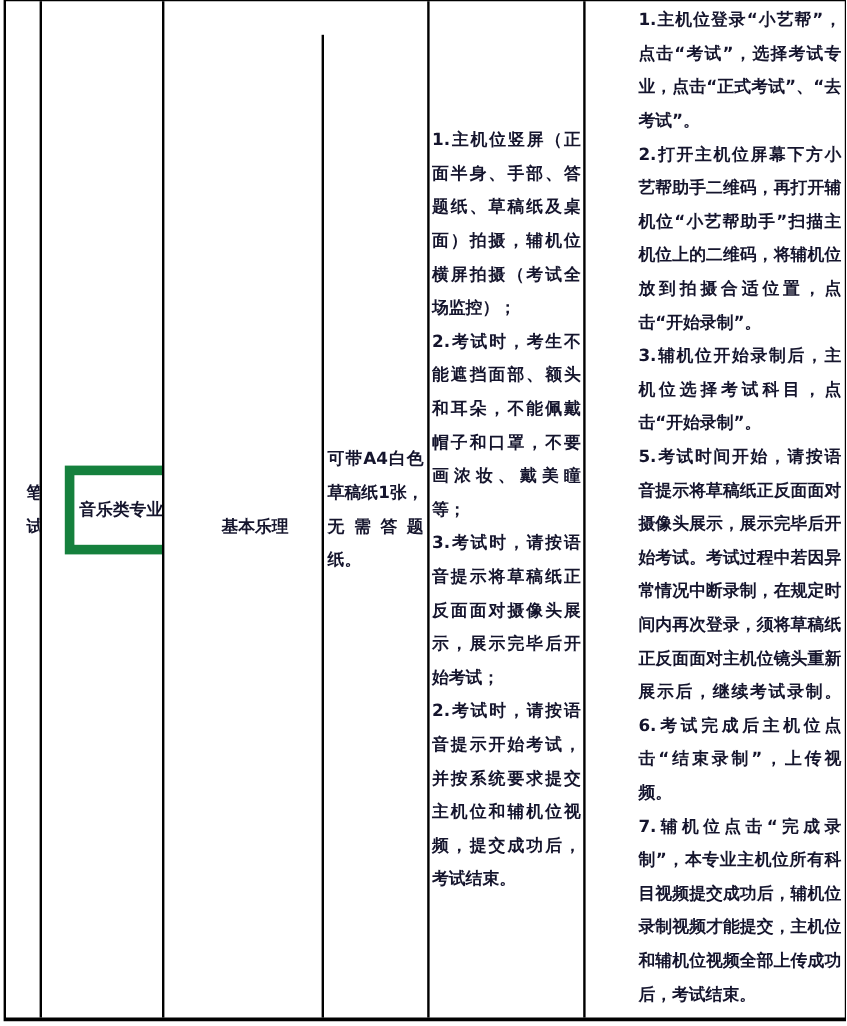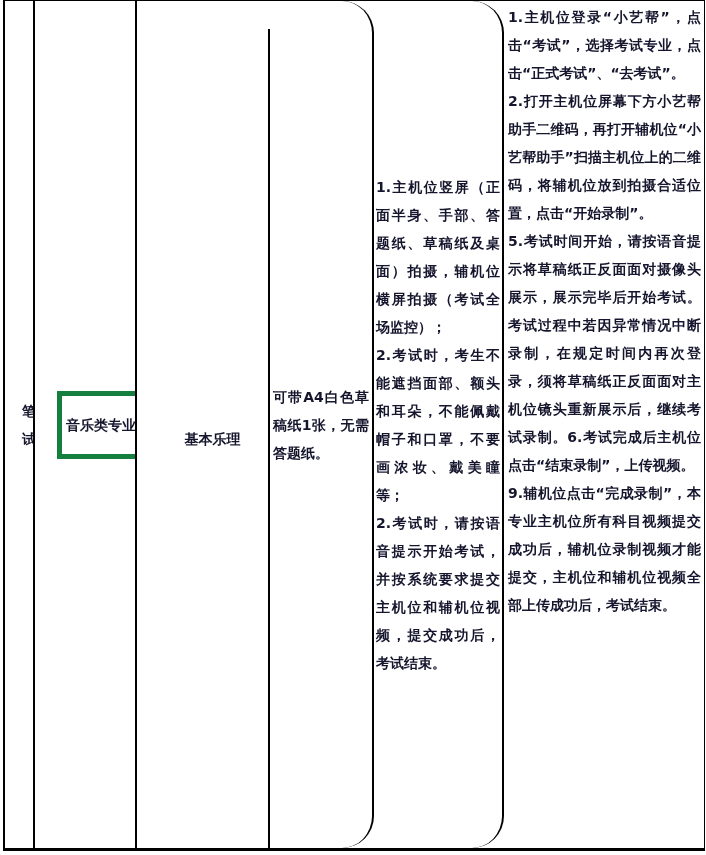--- a/index.html
+++ b/index.html
@@ -17,32 +17,32 @@
     color:#15152d;
     font-weight:bold;
     font-size:14px;
   }
   .cell{
     box-sizing:border-box;
     border-right:2px solid #000;
     line-height:28px;
     overflow:hidden;
   }
-  .cell:last-child{border-right:none;}
+  .cell:last-child{border-right:none;margin-left:40px;}
   .c1{width:30px;}
   .c2{width:102px;}
   .c3{width:133px;margin-top:28px;}
-  .c4{width:104px;padding:0 3px;}
+  .c4{width:88px;padding:0 3px;}
   .c5{width:130px;padding:0 2px;}
   .c6{flex:1;padding:2px 3px 0 4px;}
   .center{display:flex;align-items:center;justify-content:center;text-align:center;padding-left:20px;}
-  .vcenter{display:flex;flex-direction:column;justify-content:center;border-radius:32px;}
+  .vcenter{display:flex;flex-direction:column;justify-content:center;}
   .cell p{margin:0;text-align:justify;text-justify:inter-ideograph;}
   .highlight-box{
-    border:5px solid #15803d;
+    border:8px solid #15803d;
     padding:15px 4px;
     min-width:70px;
     text-align:center;
     margin-left:12px;
   }
 </style>
 </head>
 <body>
 
 <div class="doc-table">
@@ -61,23 +61,25 @@
     <p>基本乐理</p>
   </div>
 
   <div class="cell c4 vcenter">
     <p>可带A4白色草稿纸1张，无需答题纸。</p>
   </div>
 
   <div class="cell c5 vcenter">
     <p>1.主机位竖屏（正面半身、手部、答题纸、草稿纸及桌面）拍摄，辅机位横屏拍摄（考试全场监控）；</p>
     <p>2.考试时，考生不能遮挡面部、额头和耳朵，不能佩戴帽子和口罩，不要画浓妆、戴美瞳等；</p>
+    <p>3.考试时，请按语音提示将草稿纸正反面面对摄像头展示，展示完毕后开始考试；</p>
     <p>2.考试时，请按语音提示开始考试，并按系统要求提交主机位和辅机位视频，提交成功后，考试结束。</p>
   </div>
 
   <div class="cell c6">
     <p>1.主机位登录“小艺帮”，点击“考试”，选择考试专业，点击“正式考试”、“去考试”。</p>
     <p>2.打开主机位屏幕下方小艺帮助手二维码，再打开辅机位“小艺帮助手”扫描主机位上的二维码，将辅机位放到拍摄合适位置，点击“开始录制”。</p>
+    <p>3.辅机位开始录制后，主机位选择考试科目，点击“开始录制”。</p>
     <p>5.考试时间开始，请按语音提示将草稿纸正反面面对摄像头展示，展示完毕后开始考试。考试过程中若因异常情况中断录制，在规定时间内再次登录，须将草稿纸正反面面对主机位镜头重新展示后，继续考试录制。6.考试完成后主机位点击“结束录制”，上传视频。</p>
-    <p>9.辅机位点击“完成录制”，本专业主机位所有科目视频提交成功后，辅机位录制视频才能提交，主机位和辅机位视频全部上传成功后，考试结束。</p>
+    <p>7.辅机位点击“完成录制”，本专业主机位所有科目视频提交成功后，辅机位录制视频才能提交，主机位和辅机位视频全部上传成功后，考试结束。</p>
   </div>
 
 </div>
 
 </body></html>

